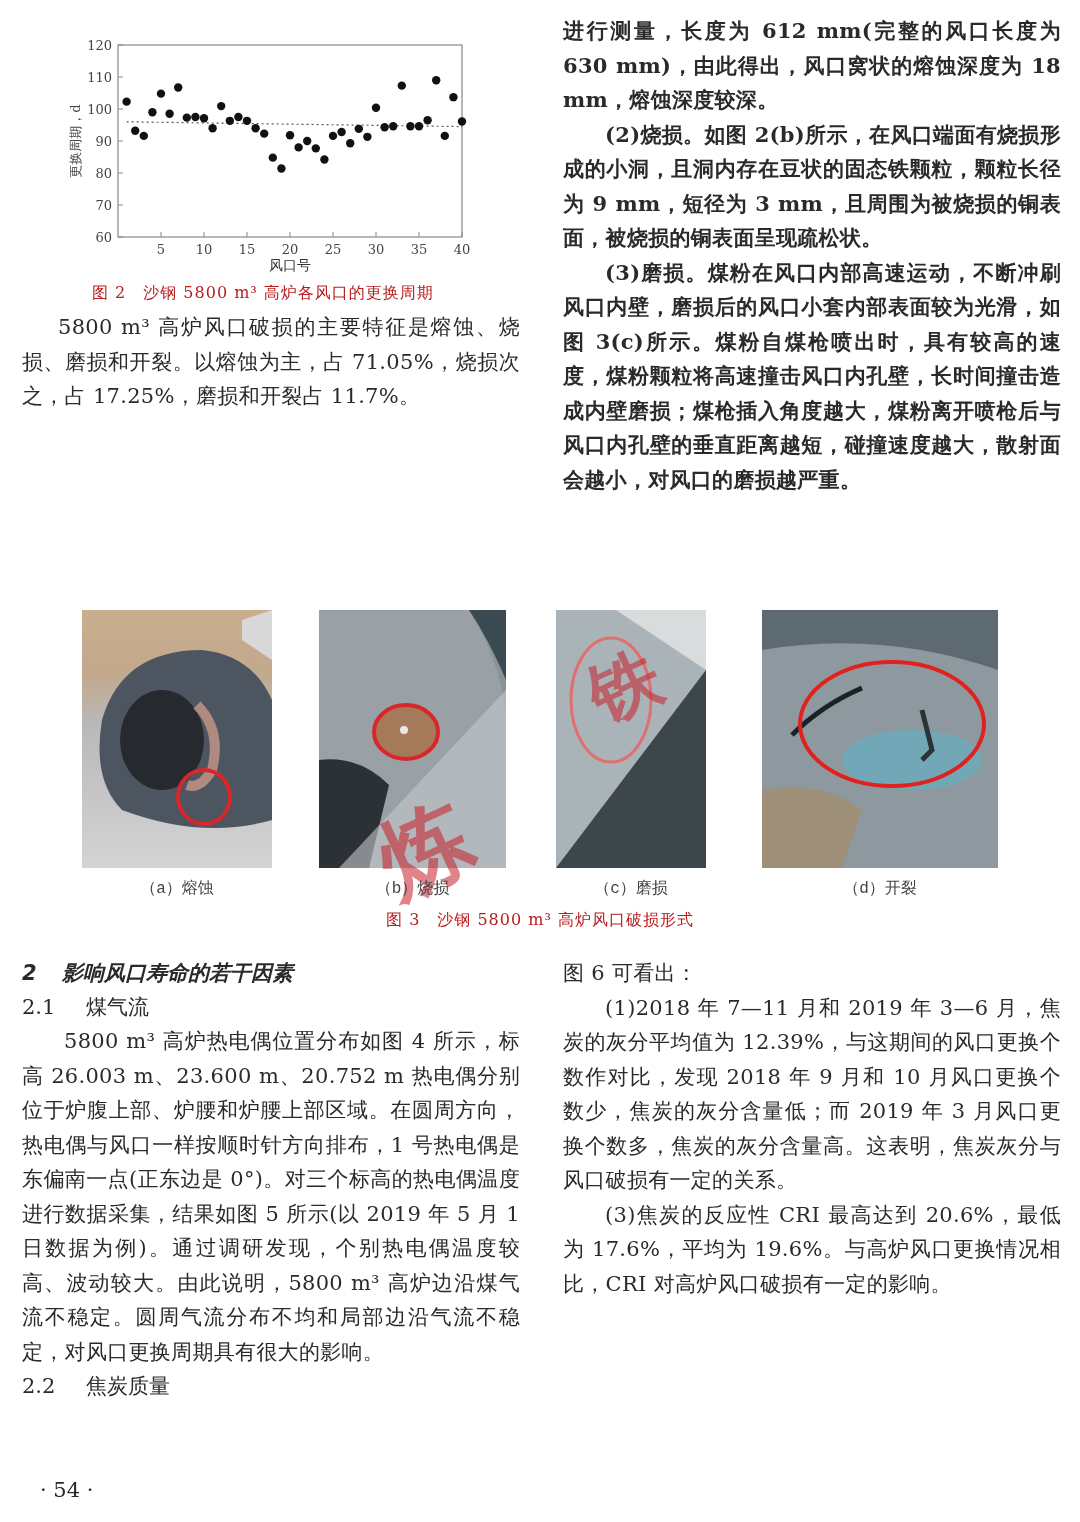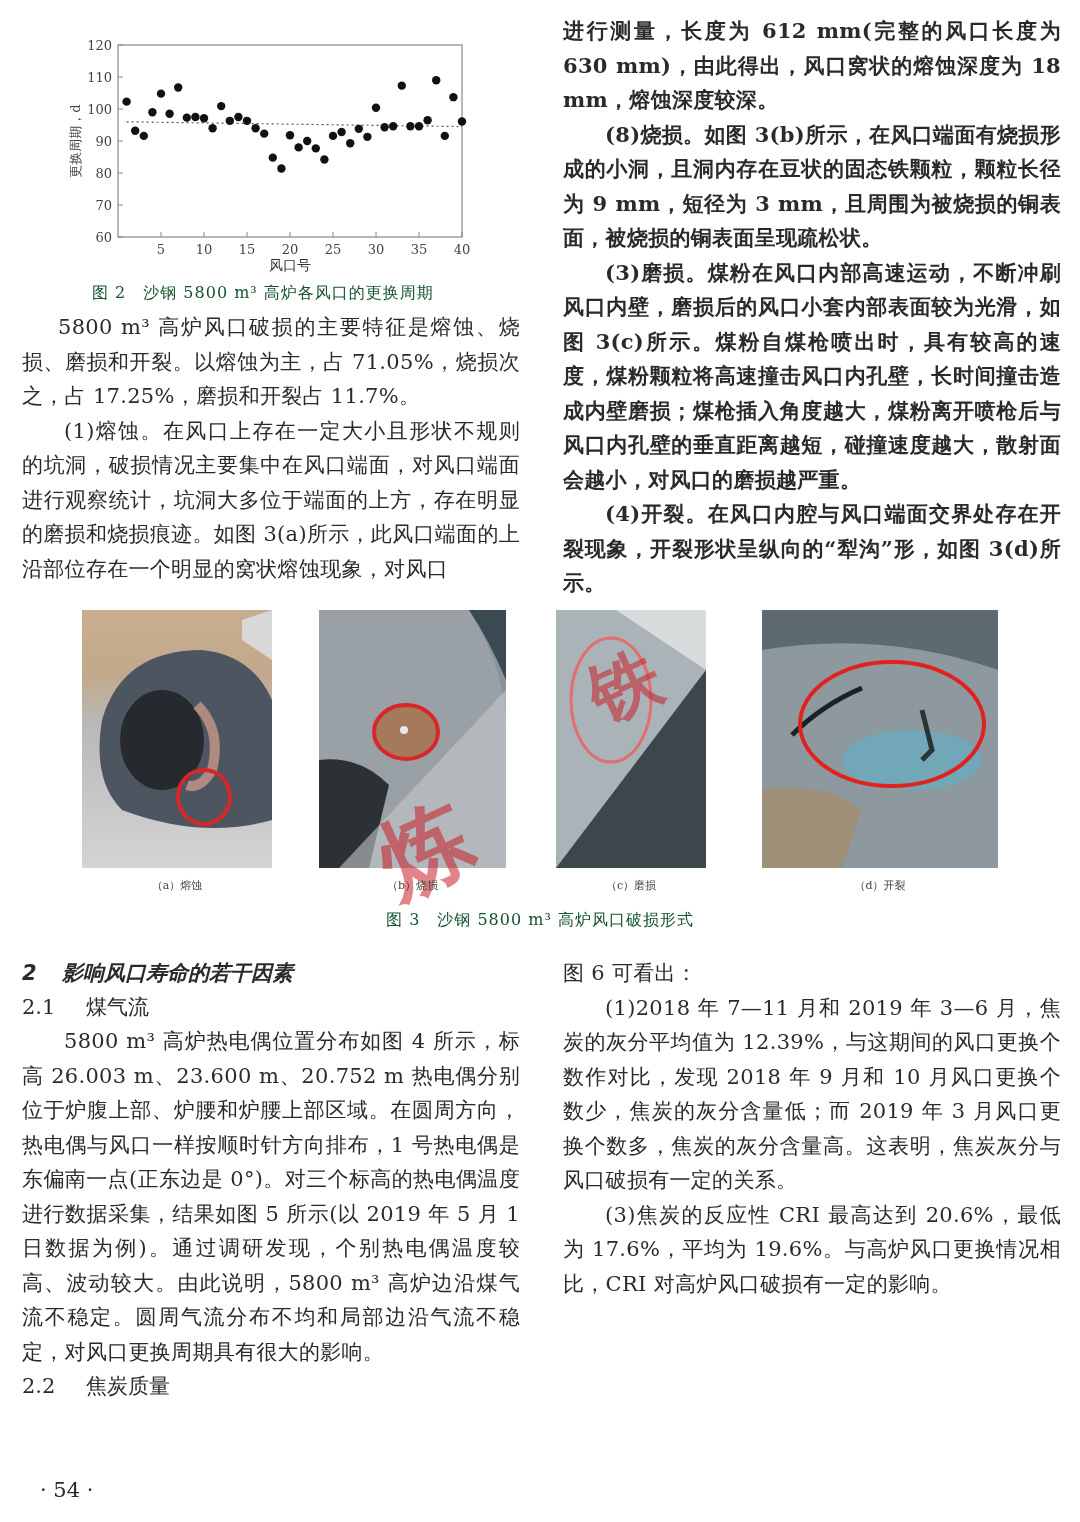--- a/index.html
+++ b/index.html
@@ -9,22 +9,22 @@
     color: #2a2a2a;
   }
   .col { position: absolute; }
   .col-left { left: 22px; width: 498px; }
   .col-right { left: 563px; width: 498px; }
   .para {
     font-size: 21px; line-height: 34.5px; text-align: justify;
     margin: 0; letter-spacing: 0.3px;
   }
   .indent { text-indent: 42px; }
-  .fig-caption { font-size: 16px; text-align: center; letter-spacing: 1px; color: #14532d; }
-  .sub-caption { font-size: 11px; color: #444; text-align: center; }
+  .fig-caption { font-size: 16px; text-align: center; letter-spacing: 1px; color: #b91c1c; }
+  .sub-caption { font-size: 16px; color: #444; text-align: center; font-family: Liberation Mono, monospace; }
   .heading1 { font-size: 21px; font-weight: bold; font-family: "DejaVu Sans", sans-serif; line-height: 34px; font-style: italic; }
   .heading2 { font-size: 21px; line-height: 34px; }
   .heading2 .num { display: inline-block; width: 64px; }
   .heading1 .num { display: inline-block; width: 40px; }
   .chart-wrap { position: absolute; left: 60px; top: 30px; width: 420px; height: 250px; }
   .photo { position: absolute; overflow: hidden; }
   .page-num { position: absolute; left: 40px; top: 1478px; font-size: 21px; }
   .watermark {
     position: absolute; color: rgba(200, 30, 40, 0.55); font-size: 90px; font-weight: bold;
     font-family: "DejaVu Sans", sans-serif; transform: rotate(-25deg);
@@ -115,28 +115,26 @@
     <text id="chart-xlabel" x="230" y="240" text-anchor="middle" font-size="14" fill="#333">风口号</text>
   </svg>
 </div>
 
 <div class="col col-left" style="top:283px;">
   <div class="fig-caption" style="text-align:left; padding-left:70px;">图 2　沙钢 5800 m³ 高炉各风口的更换周期</div>
 </div>
 
 <div class="col col-left" style="top:310px;">
   <p class="para indent" style="text-indent:36px;">5800 m³ 高炉风口破损的主要特征是熔蚀、烧损、磨损和开裂。以熔蚀为主，占 71.05%，烧损次之，占 17.25%，磨损和开裂占 11.7%。</p>
-  <p class="para indent">(1)熔蚀。在风口上存在一定大小且形状不规则的坑洞，破损情况主要集中在风口端面，对风口端面进行观察统计，坑洞大多位于端面的上方，存在明显的磨损和烧损痕迹。如图 3(a)所示，此风口端面的上沿部位存在一个明显的窝状熔蚀现象，对风口</p>
 </div>
 
 <div class="col col-right" style="top:14px;font-weight:bold;">
   <p class="para">进行测量，长度为 612 mm(完整的风口长度为 630 mm)，由此得出，风口窝状的熔蚀深度为 18 mm，熔蚀深度较深。</p>
-  <p class="para indent">(8)烧损。如图 3(b)所示，在风口端面有烧损形成的小洞，且洞内存在豆状的固态铁颗粒，颗粒长径为 9 mm，短径为 3 mm，且周围为被烧损的铜表面，被烧损的铜表面呈现疏松状。</p>
+  <p class="para indent">(2)烧损。如图 2(b)所示，在风口端面有烧损形成的小洞，且洞内存在豆状的固态铁颗粒，颗粒长径为 9 mm，短径为 3 mm，且周围为被烧损的铜表面，被烧损的铜表面呈现疏松状。</p>
   <p class="para indent">(3)磨损。煤粉在风口内部高速运动，不断冲刷风口内壁，磨损后的风口小套内部表面较为光滑，如图 3(c)所示。煤粉自煤枪喷出时，具有较高的速度，煤粉颗粒将高速撞击风口内孔壁，长时间撞击造成内壁磨损；煤枪插入角度越大，煤粉离开喷枪后与风口内孔壁的垂直距离越短，碰撞速度越大，散射面会越小，对风口的磨损越严重。</p>
-  <p class="para indent">(4)开裂。在风口内腔与风口端面交界处存在开裂现象，开裂形状呈纵向的“犁沟”形，如图 3(d)所示。</p>
 </div>
 
 <div class="photo" style="left:82px; top:610px; width:190px; height:258px; background: linear-gradient(180deg,#c9ad8f 0%,#c2a98c 25%,#b9b9b9 45%,#d4d4d4 100%);">
   <svg width="190" height="258" viewBox="0 0 190 258">
     <path d="M20 110 Q40 40 120 40 Q170 45 190 90 L190 210 Q120 230 40 200 Q10 170 20 110 Z" fill="#4c5560"></path>
     <ellipse cx="80" cy="130" rx="42" ry="50" fill="#262a2f"></ellipse>
     <path d="M115 95 Q140 120 130 160 Q118 180 105 175" stroke="#b08a80" stroke-width="10" fill="none"></path>
     <ellipse cx="122" cy="187" rx="26" ry="27" fill="none" stroke="#d8262a" stroke-width="4"></ellipse>
     <path d="M160 10 L190 0 L190 50 Q175 40 160 30 Z" fill="#d8d8d8"></path>
   </svg>

